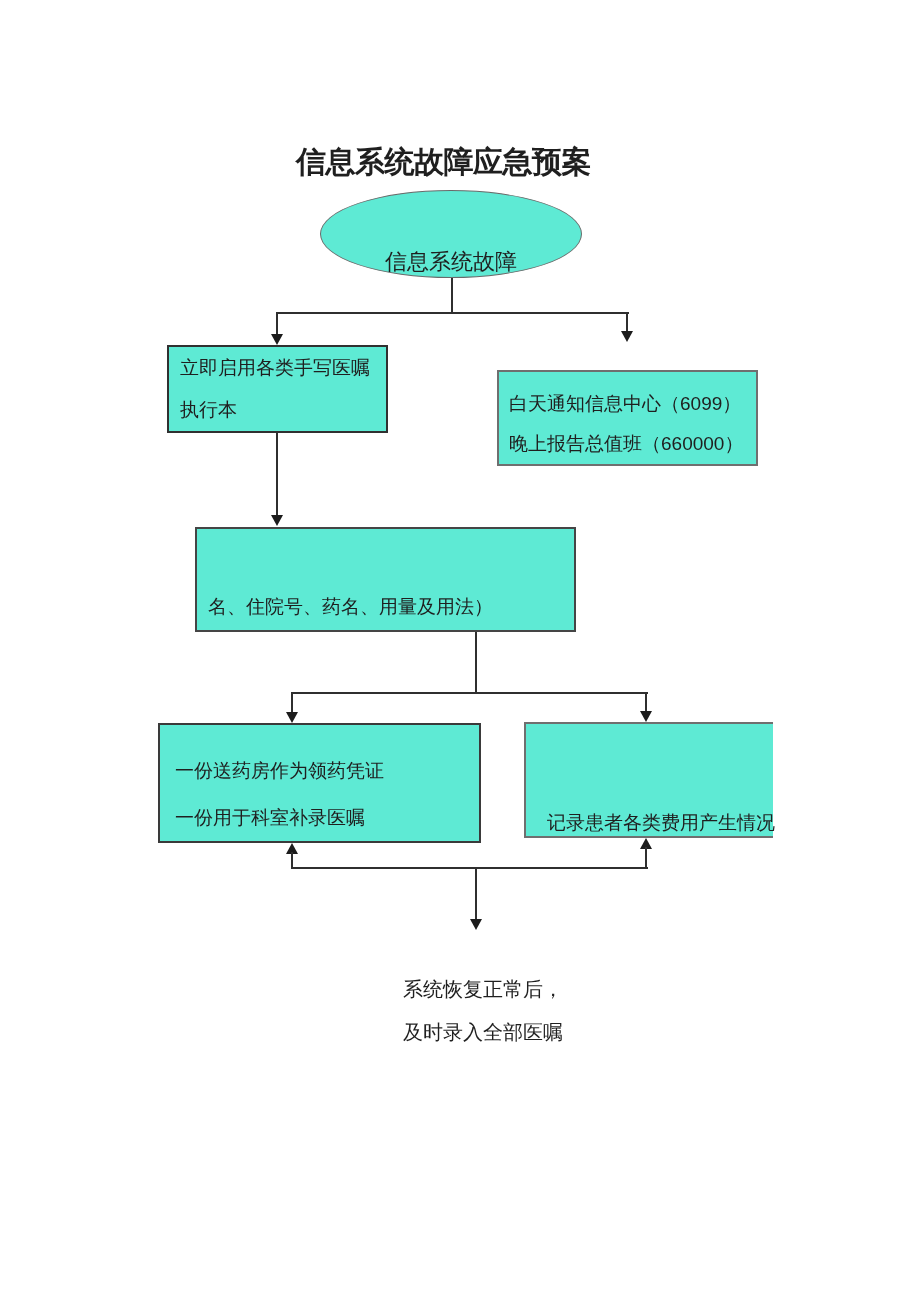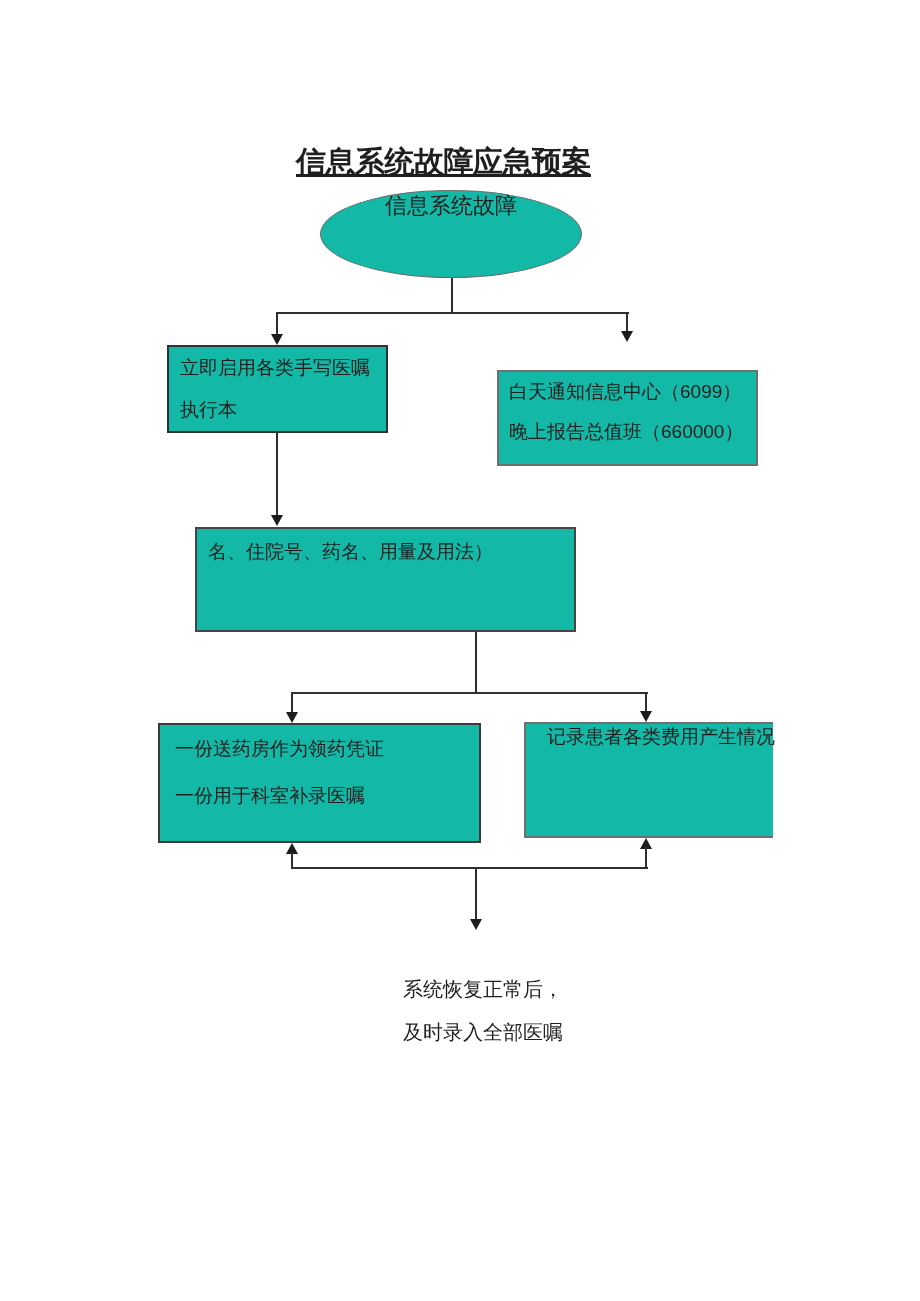--- a/index.html
+++ b/index.html
@@ -2,25 +2,25 @@
 <html><head>
 <meta charset="utf-8">
 <style>
   html,body { margin:0; padding:0; background:#ffffff; }
   .page {
     position:relative; width:920px; height:1301px; background:#ffffff;
     font-family:"Liberation Sans", sans-serif; color:#1f1f1f; overflow:hidden;
   }
   .title {
     position:absolute; left:296px; top:142px; margin:0;
-    font-size:30px; font-weight:bold; letter-spacing:-0.5px; white-space:nowrap;text-decoration:underline;
+    font-size:30px; font-weight:bold; letter-spacing:-0.5px; white-space:nowrap;
   }
   .node {
-    position:absolute; box-sizing:border-box; background:#14b8a6;
-    display:flex; flex-direction:column; justify-content:flex-start;
+    position:absolute; box-sizing:border-box; background:#5eead4;
+    display:flex; flex-direction:column; justify-content:flex-end;
     font-size:19px; white-space:nowrap;
   }
   .ellipse {
     left:320px; top:190px; width:262px; height:88px;
     border:1.5px solid #6a6a6a; border-radius:50%;
     align-items:center; font-size:22px;
   }
   .box-a { left:167px; top:345px; width:221px; height:88px; border:2px solid #303030; line-height:42px; padding-left:11px; }
   .box-b { left:497px; top:342px; width:261px; height:96px; border:2px solid #6f6f6f; line-height:40px; padding-left:10px;margin-top:28px; }
   .box-c { left:195px; top:527px; width:381px; height:105px; border:2px solid #454545; line-height:46px; padding-left:11px; }

